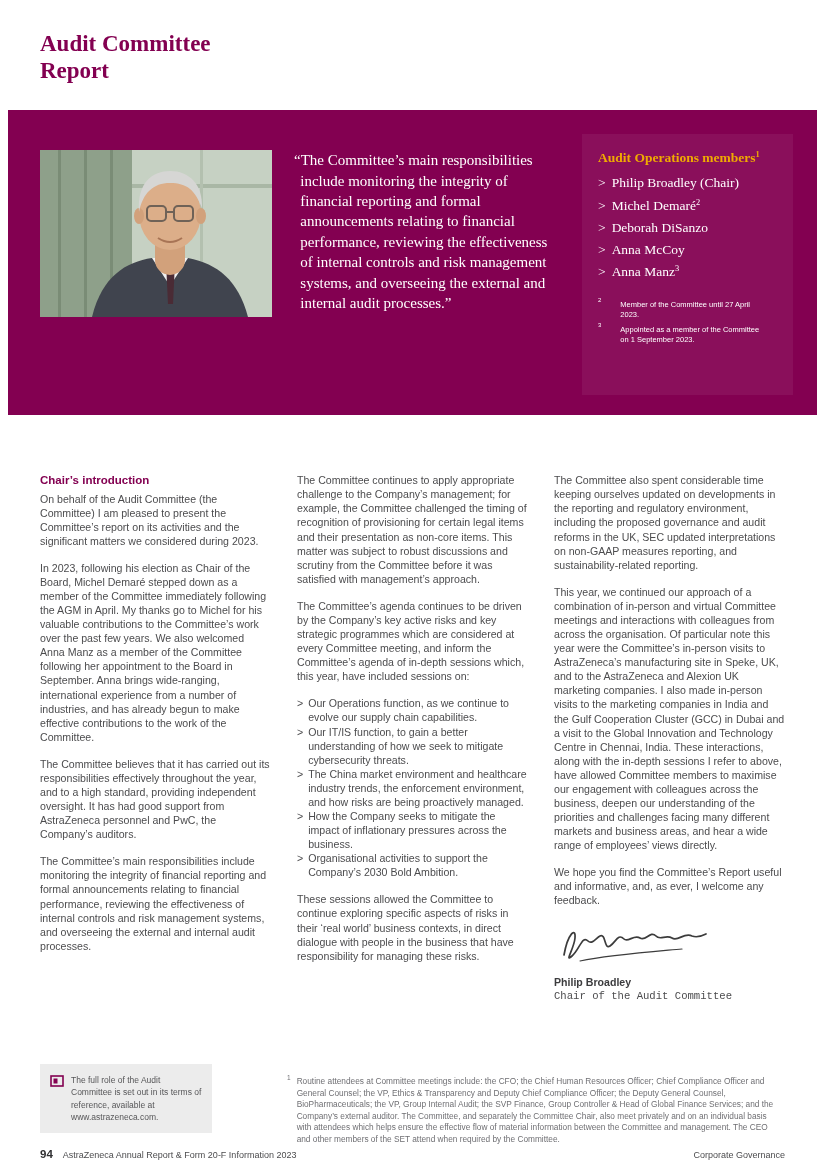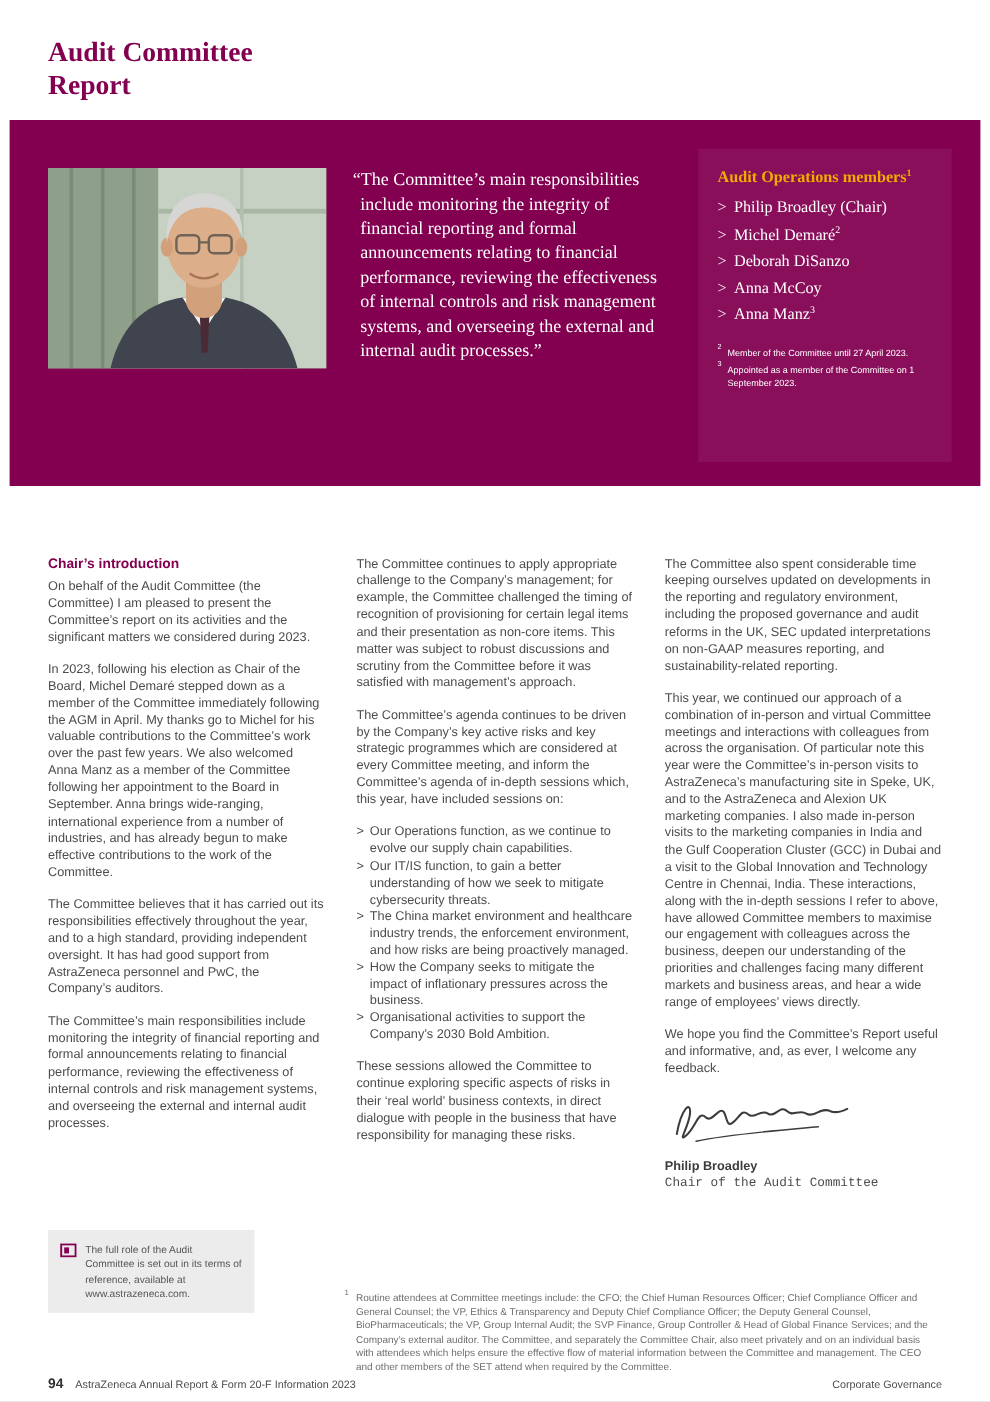--- a/index.html
+++ b/index.html
@@ -2,21 +2,21 @@
 <html><head>
 <meta charset="utf-8">
 <style>
   * { margin:0; padding:0; box-sizing:border-box; }
   body { background:#9a9a9a; font-family:"Liberation Sans","DejaVu Sans",sans-serif; }
   .page {
     position:relative; width:825px; height:1168px; margin:0 auto;
     background:#ffffff; overflow:hidden; color:#4c4c4e;
   }
   
-  .header { padding:30px 40px 16px 40px; }
+  .header { padding:30px 40px 26px 40px; }
   .page-title {
     font-family:"Liberation Serif","DejaVu Serif",serif;
     color:#830051; font-size:23px; line-height:1.18; font-weight:600;
   }
   
   .hero {
     margin:0 8px; height:305px; background:#830051;
     display:flex; padding:24px 24px 20px 32px;
   }
   .portrait {
@@ -41,39 +41,39 @@
   .members-list { list-style:none; }
   .members-list li {
     font-family:"Liberation Serif","DejaVu Serif",serif;
     color:#ffffff; font-size:13.5px; line-height:1.65;
     display:flex; gap:6px; align-items:baseline;
   }
   .members-list .chev { flex:0 0 auto; }
   sup { font-size:0.62em; vertical-align:super; line-height:0; }
   .member-footnotes { margin-top:16px; }
   .member-footnotes .fn {
-    display:flex; gap:5px; color:#ffffff; font-size:7.5px; line-height:1.4;
+    display:flex; gap:19px; color:#ffffff; font-size:7.5px; line-height:1.4;
     margin-bottom:4px; width:170px;
   }
   .member-footnotes .fn sup { flex:0 0 auto; font-size:6px; }
   
   .main { display:flex; gap:26px; padding:58px 40px 0 40px;justify-content:space-between; }
   .col { width:231px; flex:0 0 auto; font-size:10.6px; line-height:1.33; color:#4c4c4e; }
   .col-heading { color:#830051; font-weight:bold; font-size:11.5px; margin-bottom:3px; }
   .col p { margin-bottom:13px; }
   .bullets { list-style:none; margin-bottom:13px; }
   .bullets li { display:flex; gap:5px; }
   .bullets .chev { flex:0 0 auto; }
   .signature-block { margin-top:4px; }
   .signature-svg { display:block; margin:2px 0 6px 0; }
   .signatory-name { font-weight:bold; font-size:10.6px; color:#3c3c3e; }
   .signatory-role { font-size:10.6px; color:#4c4c4e;font-family:Liberation Mono, monospace; }
   
   .aside-box {
-    position:absolute; left:40px; top:1025px; width:172px;
+    position:absolute; left:40px; top:1064px; width:172px;
     background:#ececec; padding:10px 10px 10px 10px;
     display:flex; gap:7px;
   }
   .aside-box .doc-icon { flex:0 0 auto; margin-top:1px; }
   .aside-box .aside-text { font-size:8.5px; line-height:1.45; color:#565658; }
   .footnote1 {
     position:absolute; left:287px; top:1076px; width:492px;
     display:flex; gap:6px; font-size:8.3px; line-height:1.4; color:#6f6f73;
   }
   .footnote1 sup { flex:0 0 auto; font-size:6.5px; margin-top:2px; }

